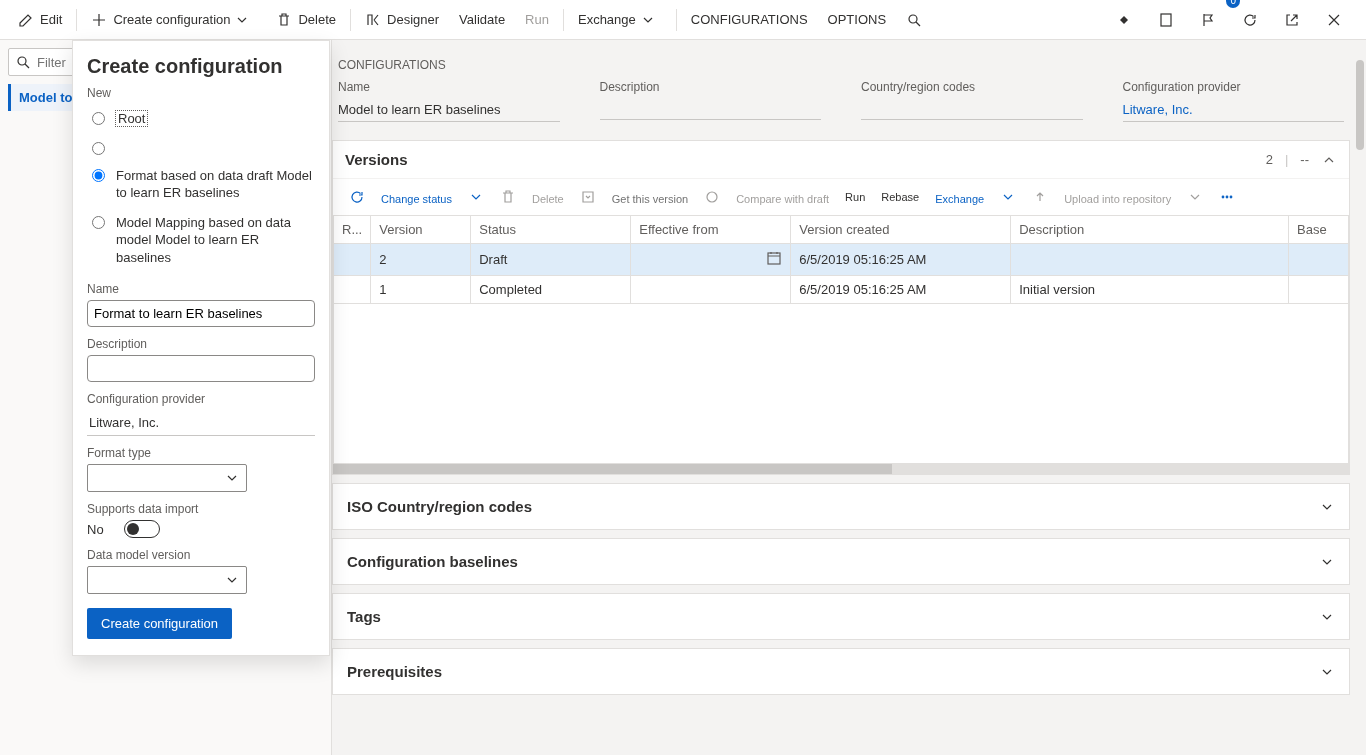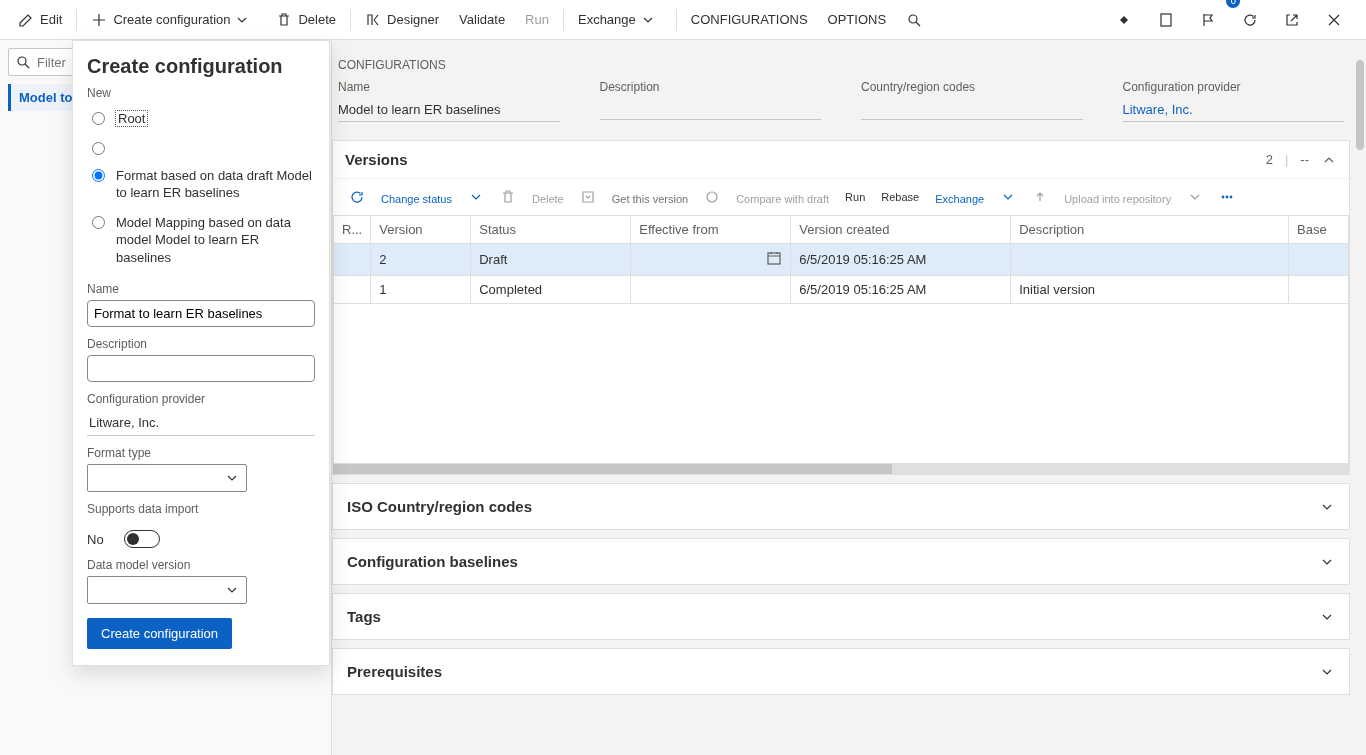--- a/index.html
+++ b/index.html
@@ -57,21 +57,21 @@
   .dp-title { font-size: 20px; font-weight: 600; margin-bottom: 8px; }
   .dp-sub { font-size: 12px; color: #605e5c; margin: 8px 0 4px 0; }
   .radio-row { display: flex; align-items: flex-start; gap: 8px; padding: 6px 0; }
   .radio-row input[type=radio] { margin-top: 2px; }
   .radio-row label { line-height: 1.35; }
   .radio-row.focused label span.focus { outline: 1px dotted #605e5c; padding: 0 2px;}
   .frm-lbl { font-size: 12px; color: #605e5c; margin-top: 10px; margin-bottom: 4px; }
   .frm-input { width: 100%; border: 1px solid #8a8886; padding: 5px 6px; font-size: 13px; outline: none; border-radius: 4px; }
   .frm-val { padding: 5px 2px; border-bottom: 1px solid #c8c6c4; }
   .frm-select { width: 160px; border: 1px solid #8a8886; height: 28px; border-radius: 2px; display:flex; align-items:center; justify-content:flex-end; padding-right:6px;}
-  .toggle-row { display: flex; align-items: center; gap: 20px; margin-top: 14px;}
+  .toggle-row { display: flex; align-items: center; gap: 20px; margin-top: 4px;}
   .toggle { width: 36px; height: 18px; border: 1px solid #323130; border-radius: 10px; position: relative; }
   .toggle .knob { position: absolute; left: 2px; top: 2px; width: 12px; height: 12px; background: #323130; border-radius: 50%; }
   .primary-btn { background: #0b62c4; color: #fff; border: none; padding: 8px 14px; font-size: 13px; border-radius: 2px; cursor: pointer; margin-top: 14px; }
 
   .badge { position: relative; }
   .badge .count { position: absolute; top: -6px; right: -8px; background: #0b62c4; color: #fff; border-radius: 8px; font-size: 10px; padding: 0 4px; line-height: 14px;}
   .chev { margin-left:4px; }
 </style>
 </head>
 <body>

